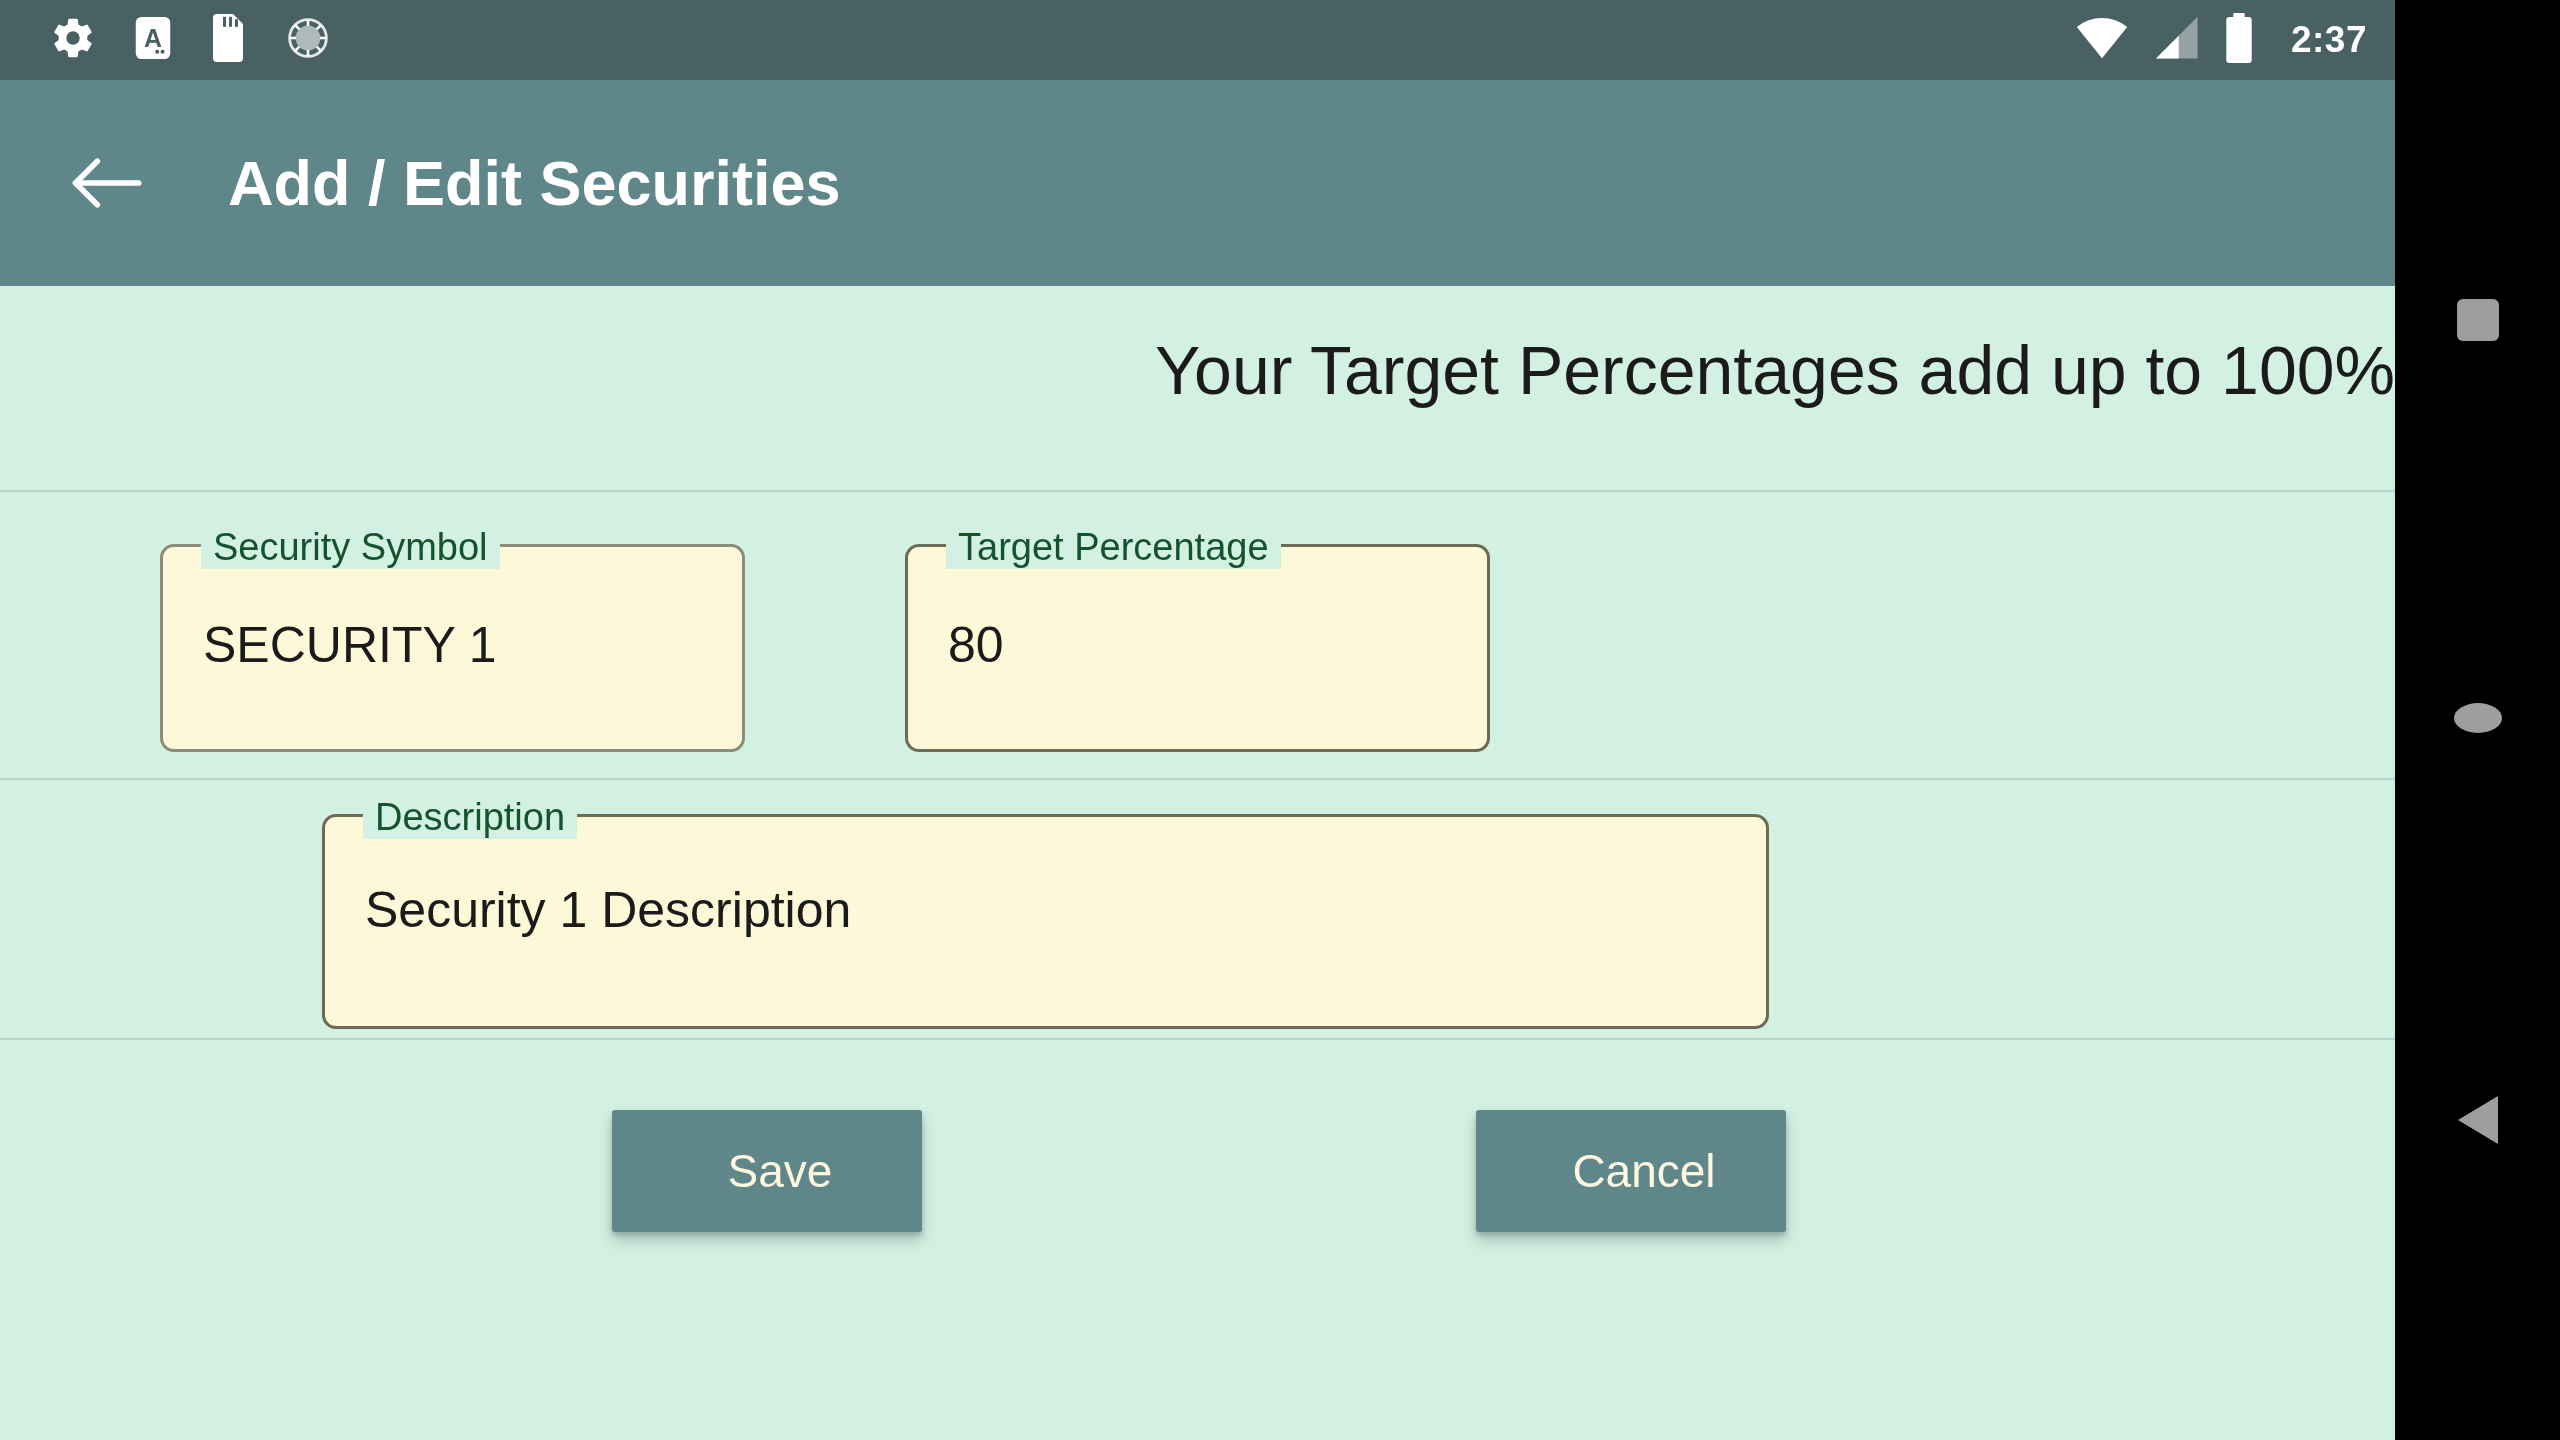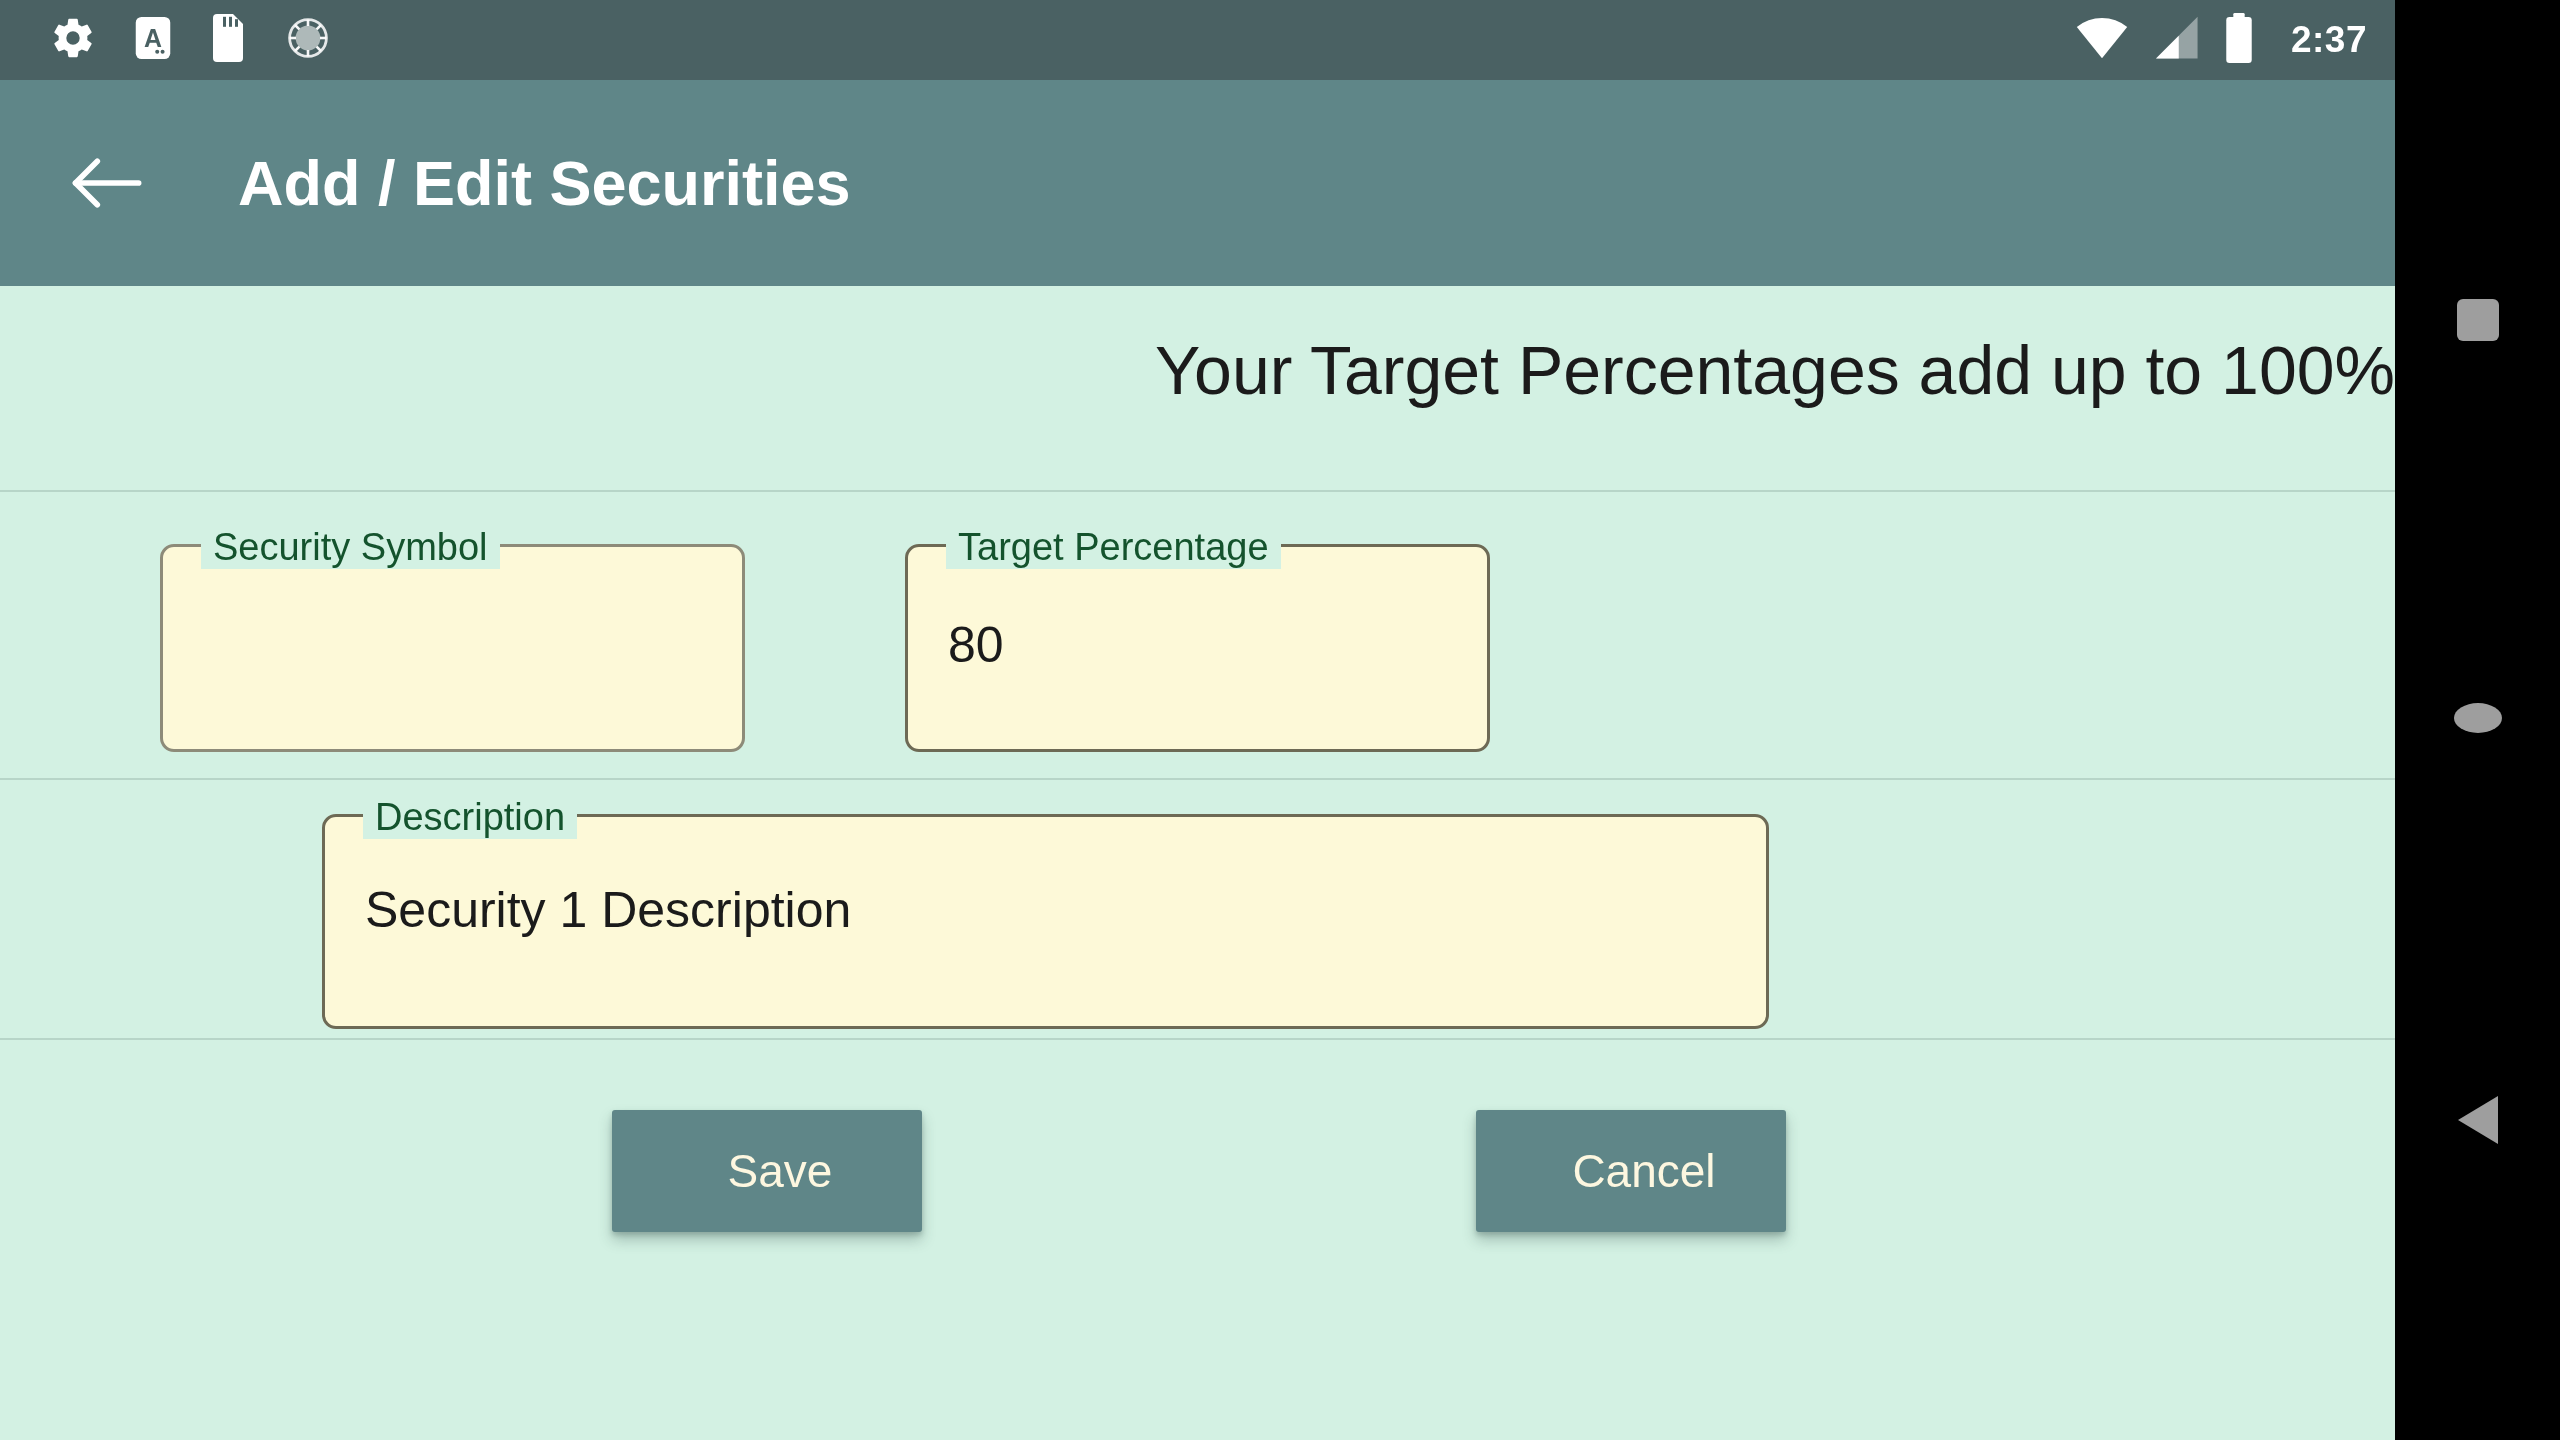--- a/index.html
+++ b/index.html
@@ -40,21 +40,20 @@
     letter-spacing: 0.5px; margin-left: 14px;
   }
 
   
   #toolbar {
     position: absolute; left: 0; top: 80px;
     width: 2395px; height: 206px;
     background: #5f8688;
     display: flex; align-items: center;
     padding-left: 62px;
-    gap: 10px;
   }
   #back-button {
     width: 88px; height: 88px;
     display: flex; align-items: center; justify-content: center;
     cursor: pointer; flex: none;
   }
   #toolbar-title {
     color: #ffffff;
     font-size: 63px;
     font-weight: bold;
@@ -252,20 +251,21 @@
     </div>
 
     <div id="content">
 
       <div id="headline">Your Target Percentages add up to 100%</div>
 
       <div class="divider" id="divider-1"></div>
 
       <div class="field subtle" id="field-security-symbol">
         <span class="field-label">Security Symbol</span>
+        <span class="field-value">SECURITY 1</span>
       </div>
 
       <div class="field" id="field-target-percentage">
         <span class="field-label">Target Percentage</span>
         <span class="field-value">80</span>
       </div>
 
 
       <div class="divider" id="divider-2"></div>
 

